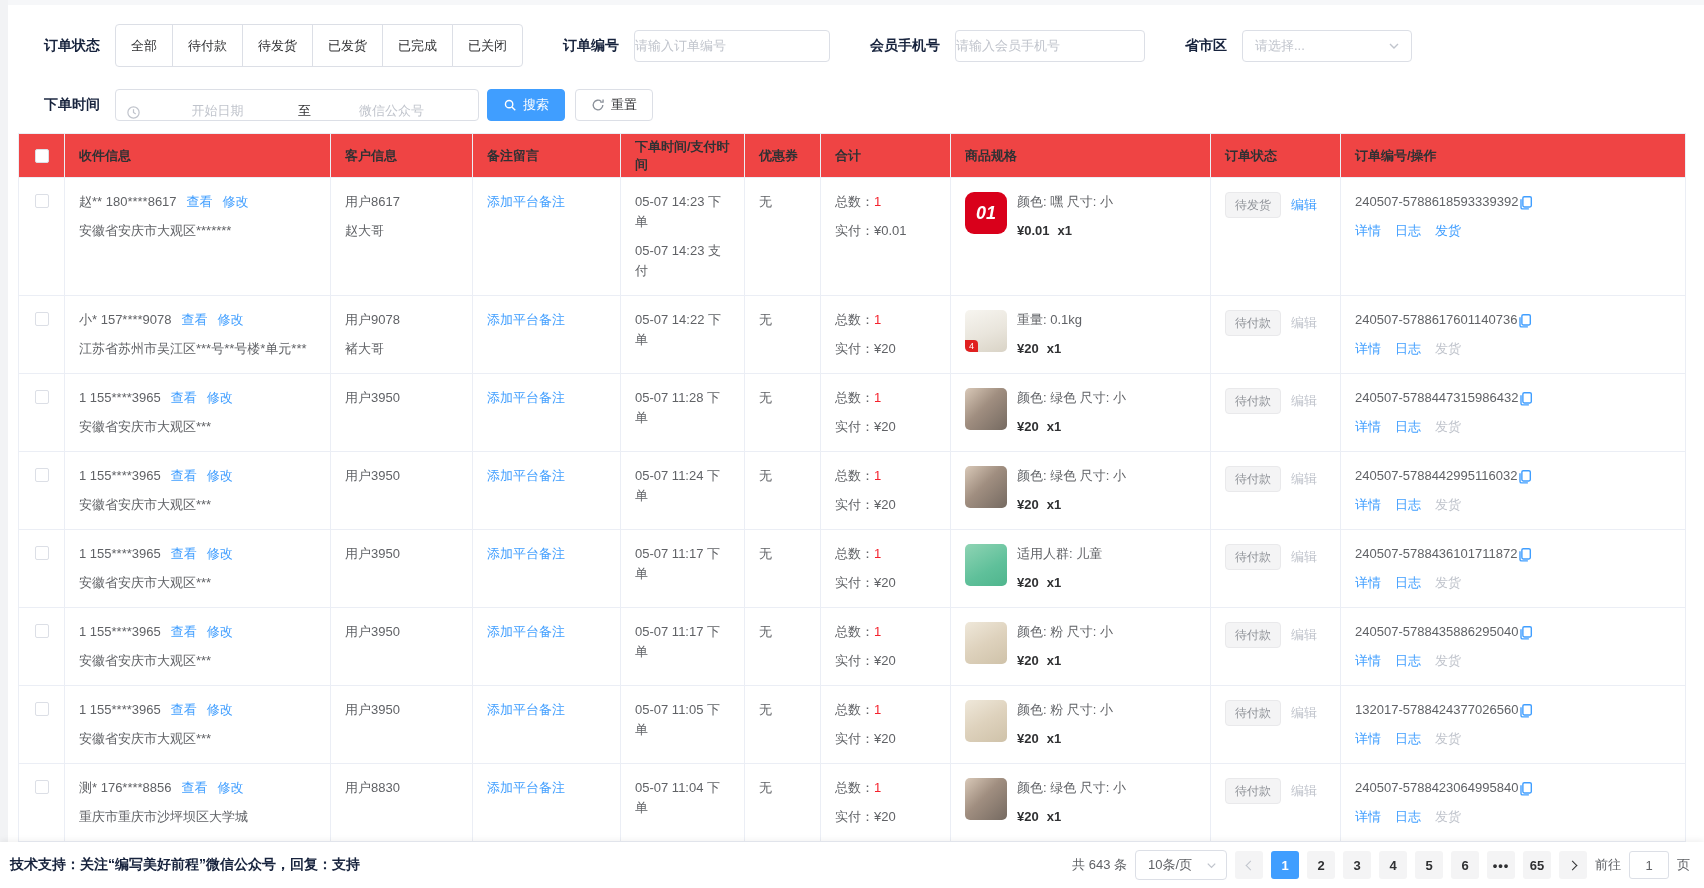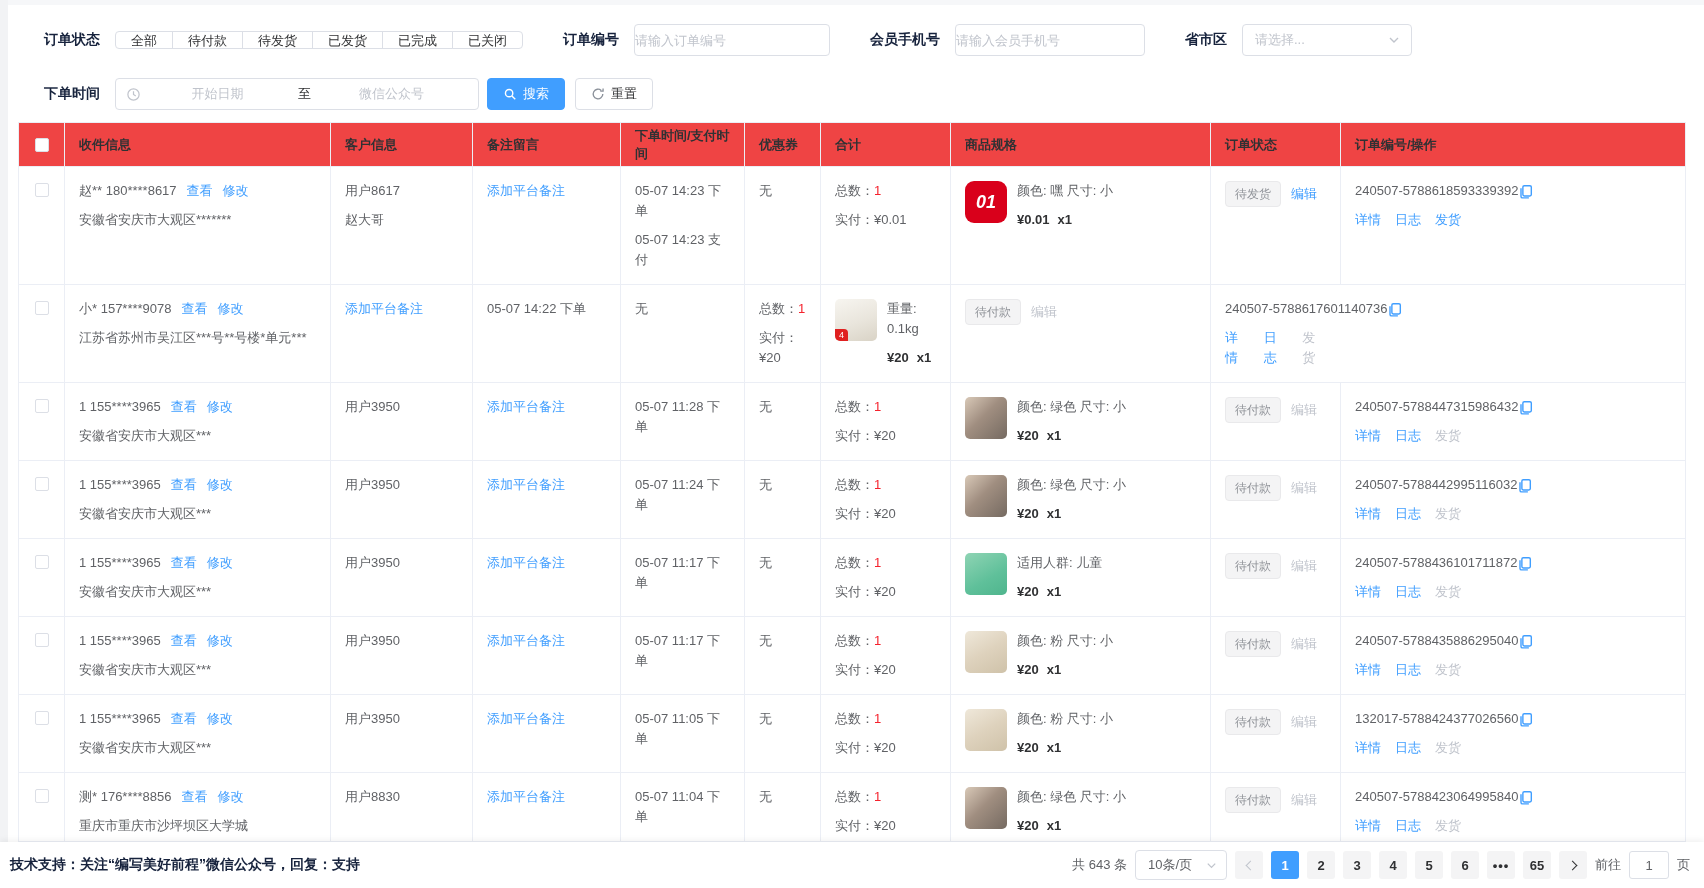--- a/index.html
+++ b/index.html
@@ -12,32 +12,32 @@
   .edge-top { position:absolute; left:0; top:0; width:100%; height:5px; background:#f6f7f9; }
 
   
   .filters { padding:24px 0 12px 44px; position:relative; }
   .frow { display:flex; align-items:center; }
   .frow + .frow { margin-top:22px; }
   .fgroup { display:flex; align-items:center; margin-right:40px; }
   .flabel { font-weight:bold; font-size:14px; color:#17233d; margin-right:15px; white-space:nowrap; }
   .seg { display:flex; }
   .seg .seg-btn {
-    height:18px; padding:0 15px; background:#fff; border:1px solid #dcdfe6; margin-left:-1px;
+    height:43px; padding:0 15px; background:#fff; border:1px solid #dcdfe6; margin-left:-1px;
     font-size:13px; color:#303133; cursor:pointer; font-family:inherit;
   }
   .seg .seg-btn:first-child { border-radius:4px 0 0 4px; margin-left:0; }
   .seg .seg-btn:last-child { border-radius:0 4px 4px 0; }
   .tinput { height:32px; border:1px solid #dcdfe6; border-radius:4px; padding:0 0; font-size:13px;
     color:#303133; width:196px; outline:none; font-family:inherit; }
   .tinput::placeholder { color:#c0c4cc; }
   .select { width:170px; height:32px; border:1px solid #dcdfe6; border-radius:4px; display:flex;
     align-items:center; justify-content:space-between; padding:0 10px 0 12px; color:#c0c4cc; background:#fff; cursor:pointer; }
   .daterange { width:364px; height:32px; border:1px solid #dcdfe6; border-radius:4px; display:flex;
-    align-items:center; padding:0 10px; cursor:pointer; background:#fff; }
+    align-items:flex-end; padding:0 10px; cursor:pointer; background:#fff; }
   .daterange .ph { color:#c0c4cc; flex:1; text-align:center; }
   .daterange .sep { color:#303133; padding:0 4px; }
   .btn { height:32px; padding:0 15px; border-radius:4px; font-size:13px; display:inline-flex;
     align-items:center; gap:6px; cursor:pointer; font-family:inherit; }
   .btn-primary { background:#409eff; border:1px solid #409eff; color:#fff; margin-left:8px; }
   .btn-plain { background:#fff; border:1px solid #dcdfe6; color:#303133; margin-left:10px;align-items:center; }
 
   
   .table { margin:0 18px; border:1px solid #ebeef5; height:720px; overflow:hidden; background:#fff; }
   .thead, .tr { display:grid; grid-template-columns:46px 266px 142px 148px 124px 76px 130px 260px 130px auto; }
@@ -252,20 +252,24 @@
     <div class="td col-check" style="border-right:1px solid #ebeef5;padding:16px 0 0 0">
       <span class="cb"></span>
     </div>
     <div class="td">
       <div class="line recipient-line1">
         <span>小* 157****9078</span><a class="lnk">查看</a><a class="lnk">修改</a>
       </div>
       <div class="line">江苏省苏州市吴江区***号**号楼*单元***</div>
     </div>
     <div class="td">
+      <div class="line">用户9078</div>
+      <div class="line">褚大哥</div>
+    </div>
+    <div class="td">
       <a class="lnk">添加平台备注</a>
     </div>
     <div class="td">
       <div class="line">05-07 14:22 下单</div>
       <div class="line"></div>
     </div>
     <div class="td">无</div>
     <div class="td">
       <div class="line"><span>总数：</span><span class="red">1</span></div>
       <div class="line"><span>实付：</span><span>¥20</span></div>

